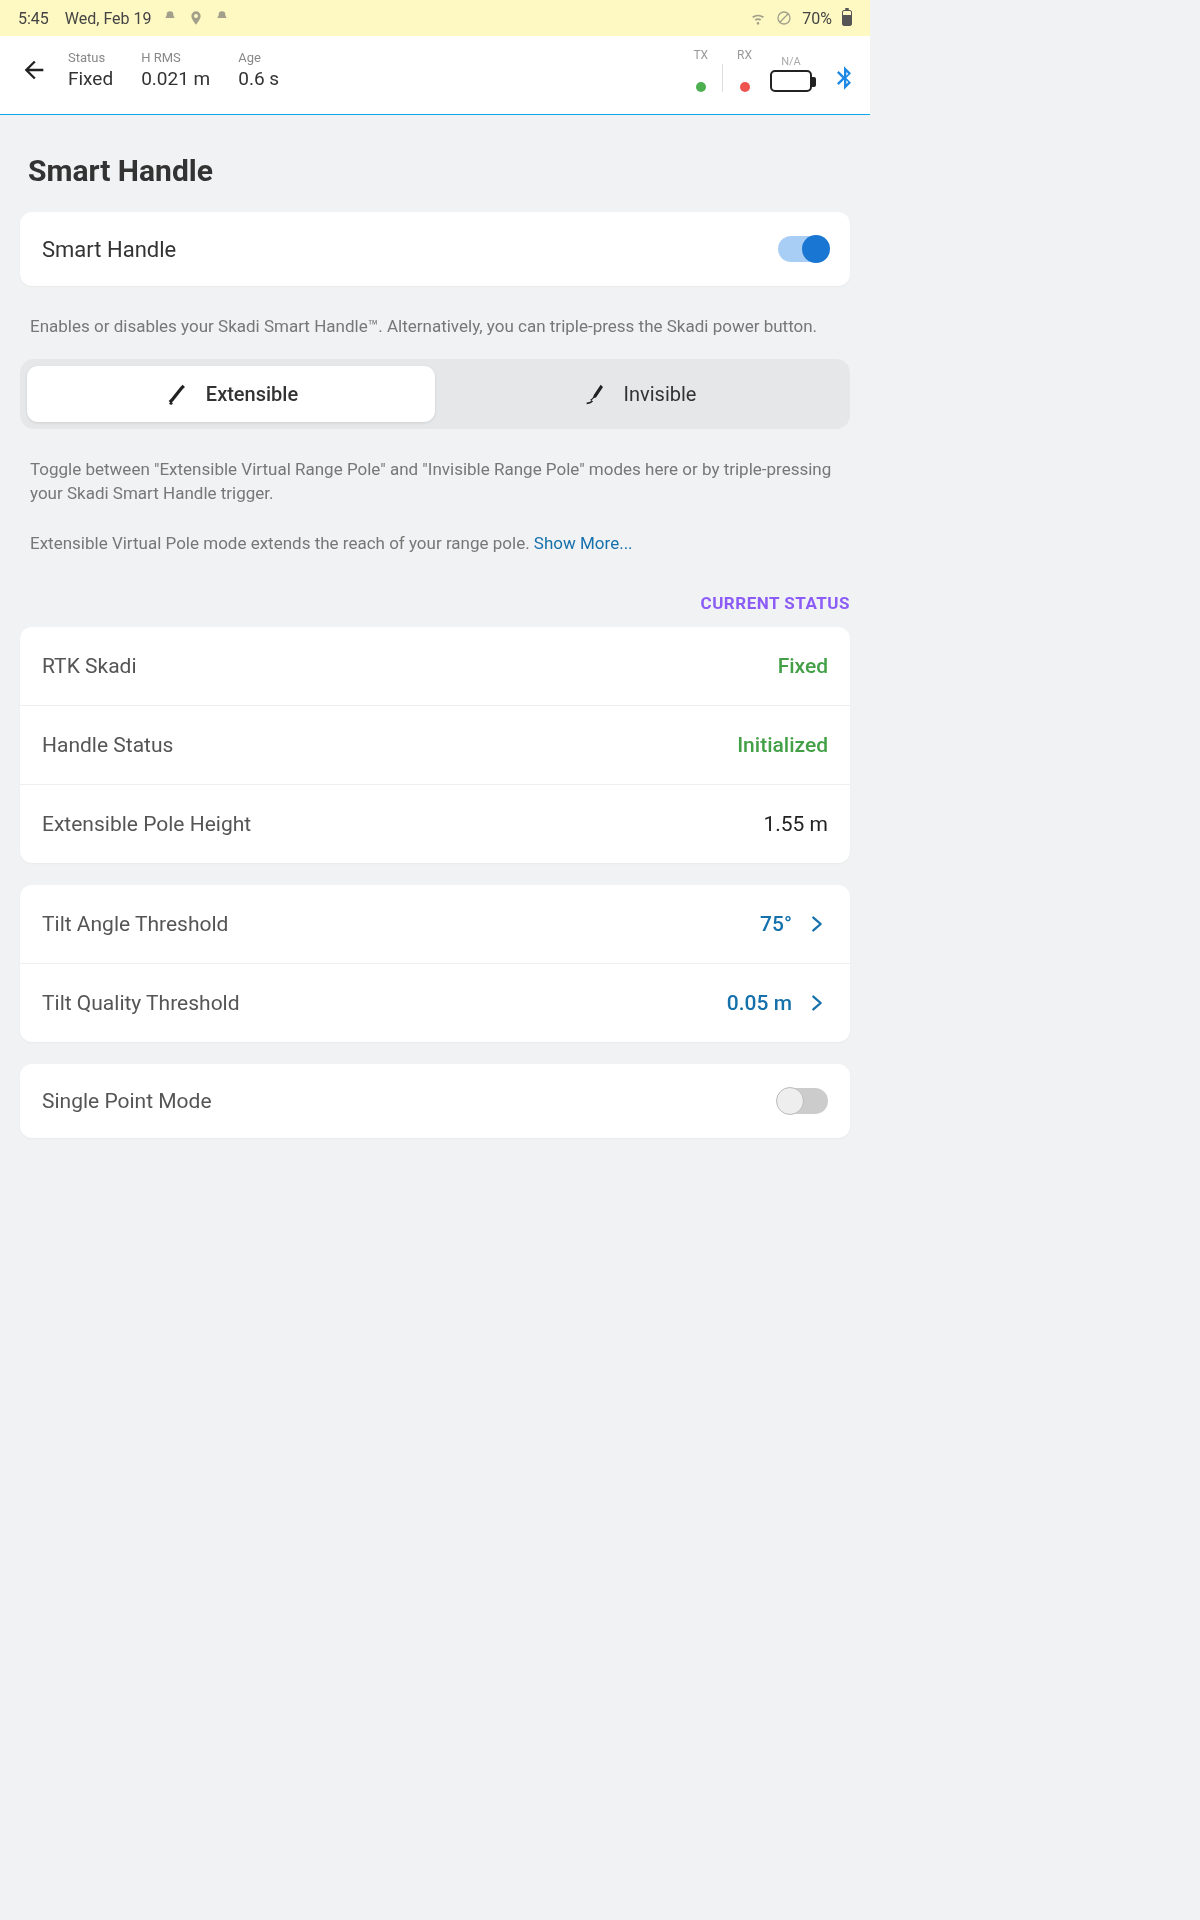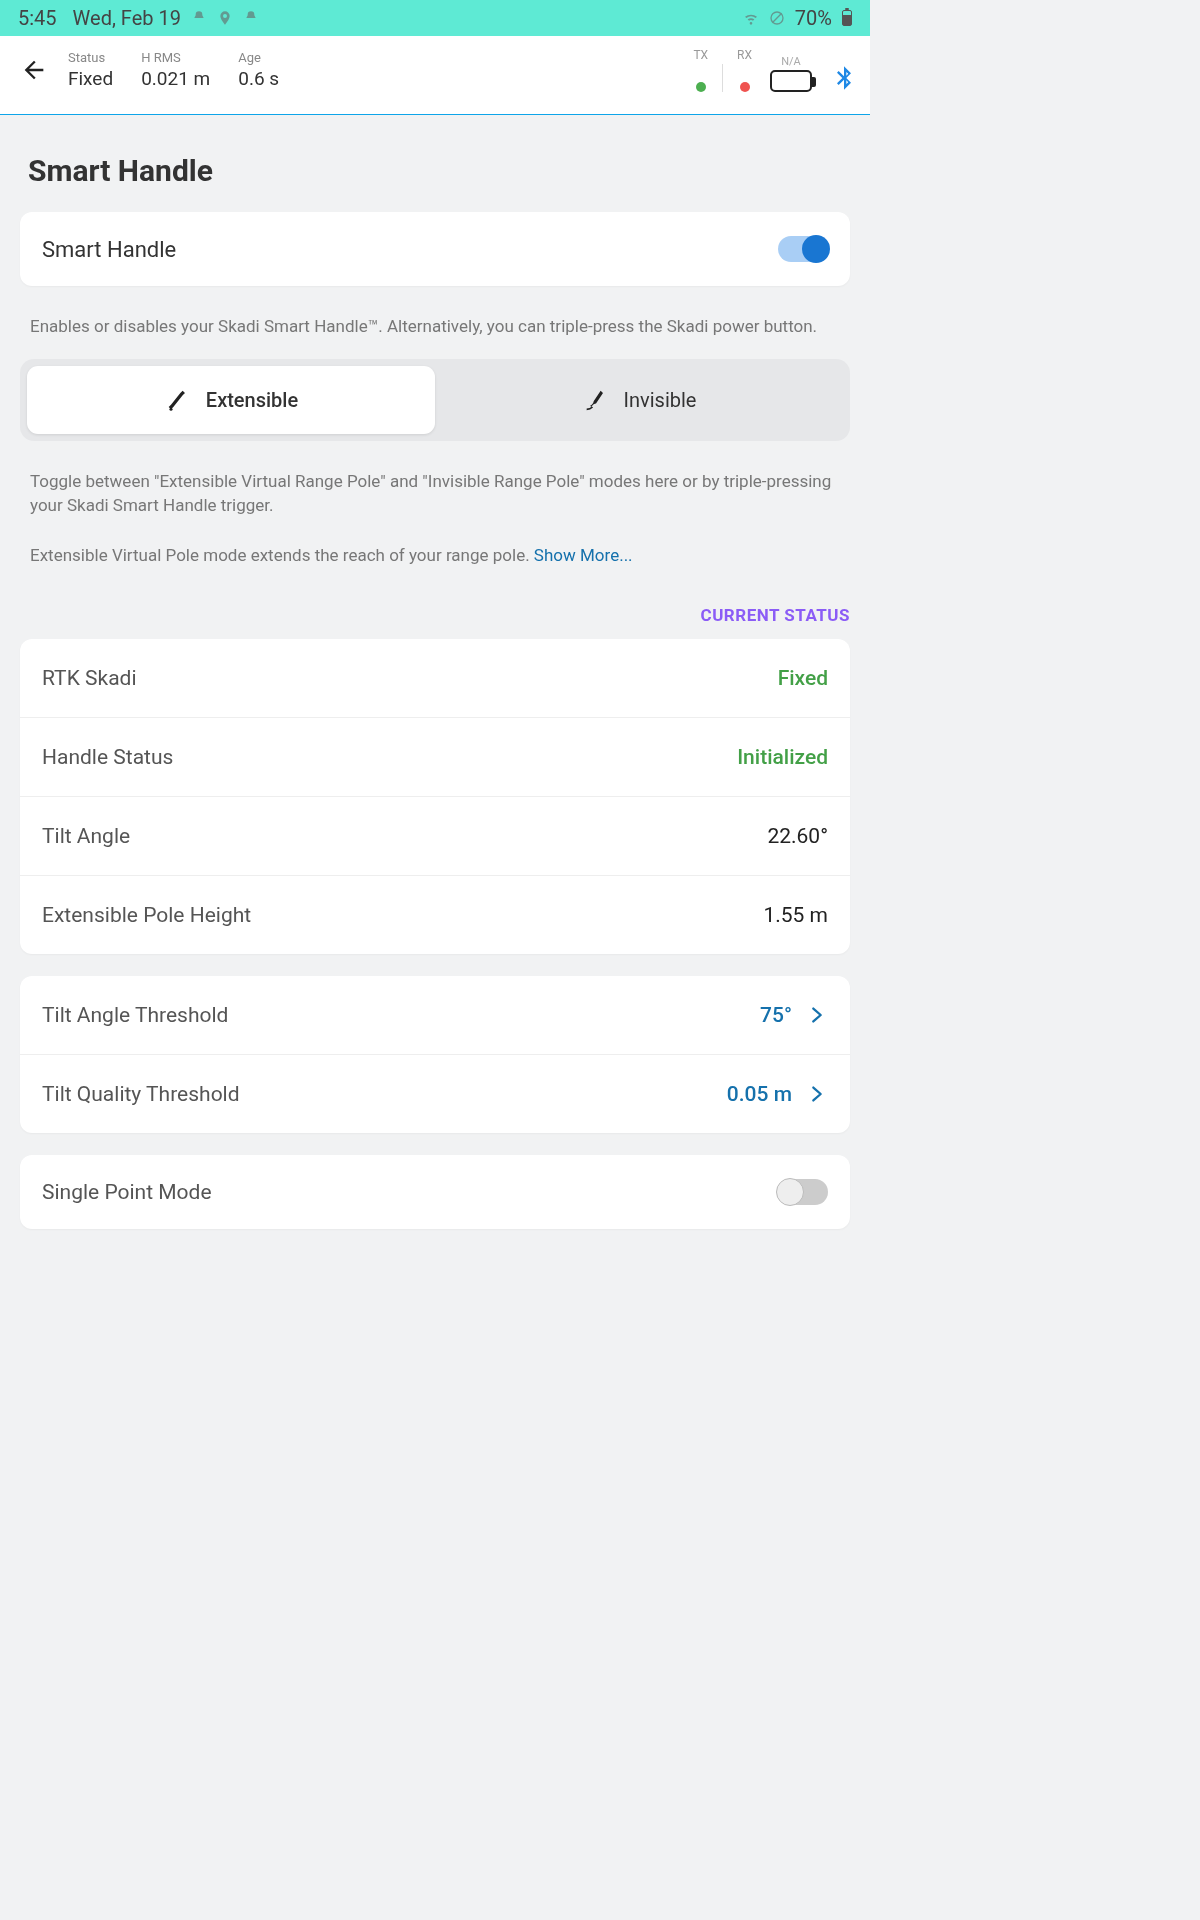--- a/index.html
+++ b/index.html
@@ -11,22 +11,22 @@
       overflow: hidden;
       color: #333;
     }
     
     .statusbar {
       height: 36px;
       display: flex;
       align-items: center;
       justify-content: space-between;
       padding: 0 18px;
-      background: #5eead4;
-      font-size: 20px;
+      background: #fef9c3;
+      font-size: 16px;
       color: #444;
     }
     .statusbar .left, .statusbar .right { display: flex; align-items: center; gap: 10px; }
     .statusbar .mini-icon { width: 16px; height: 16px; opacity: 0.6; }
     .statusbar .battery-mini {
       width: 10px; height: 16px; border: 1.5px solid #555; border-radius: 2px; position: relative;
       background: linear-gradient(to top, #555 70%, transparent 70%);
     }
     .statusbar .battery-mini::after { content:''; position:absolute; top:-3px; left:2px; right:2px; height:2px; background:#555; border-radius:1px;}
     
@@ -90,21 +90,21 @@
     
     .segmented {
       background: #e6e7e9;
       border-radius: 14px;
       display: flex;
       padding: 7px;
       margin-bottom: 14px;
     }
     .seg-option {
       flex: 1; display: flex; align-items: center; justify-content: center; gap: 14px;
-      height: 68px; border-radius: 11px; font-size: 20px; color: #333;
+      height: 56px; border-radius: 11px; font-size: 20px; color: #333;
       cursor: pointer;
     }
     .seg-option.active { background: #fff; font-weight: 500; box-shadow: 0 1px 3px rgba(0,0,0,0.1);}
     .section-header {
       font-size: 17px; font-weight: 700; color: #8b5cf6;
       letter-spacing: 0.5px; margin: 18px 0 14px 4px; text-align: right;
     }
     .list-row {
       display: flex; align-items: center; justify-content: space-between;
       padding: 27px 22px; border-bottom: 1px solid #eee;
@@ -231,24 +231,20 @@
   <div class="card">
     <div class="list-row">
       <span class="list-label">RTK Skadi</span>
       <span class="list-value green">Fixed</span>
     </div>
     <div class="list-row">
       <span class="list-label">Handle Status</span>
       <span class="list-value green">Initialized</span>
     </div>
     <div class="list-row">
-      <span class="list-label">Tilt Angle</span>
-      <span class="list-value">22.60°</span>
-    </div>
-    <div class="list-row">
       <span class="list-label">Extensible Pole Height</span>
       <span class="list-value">1.55 m</span>
     </div>
   </div>
 
   <div class="card" style="margin-top:22px;">
     <div class="list-row clickable">
       <span class="list-label">Tilt Angle Threshold</span>
       <div class="right-group">
         <span class="list-value blue">75°</span>

